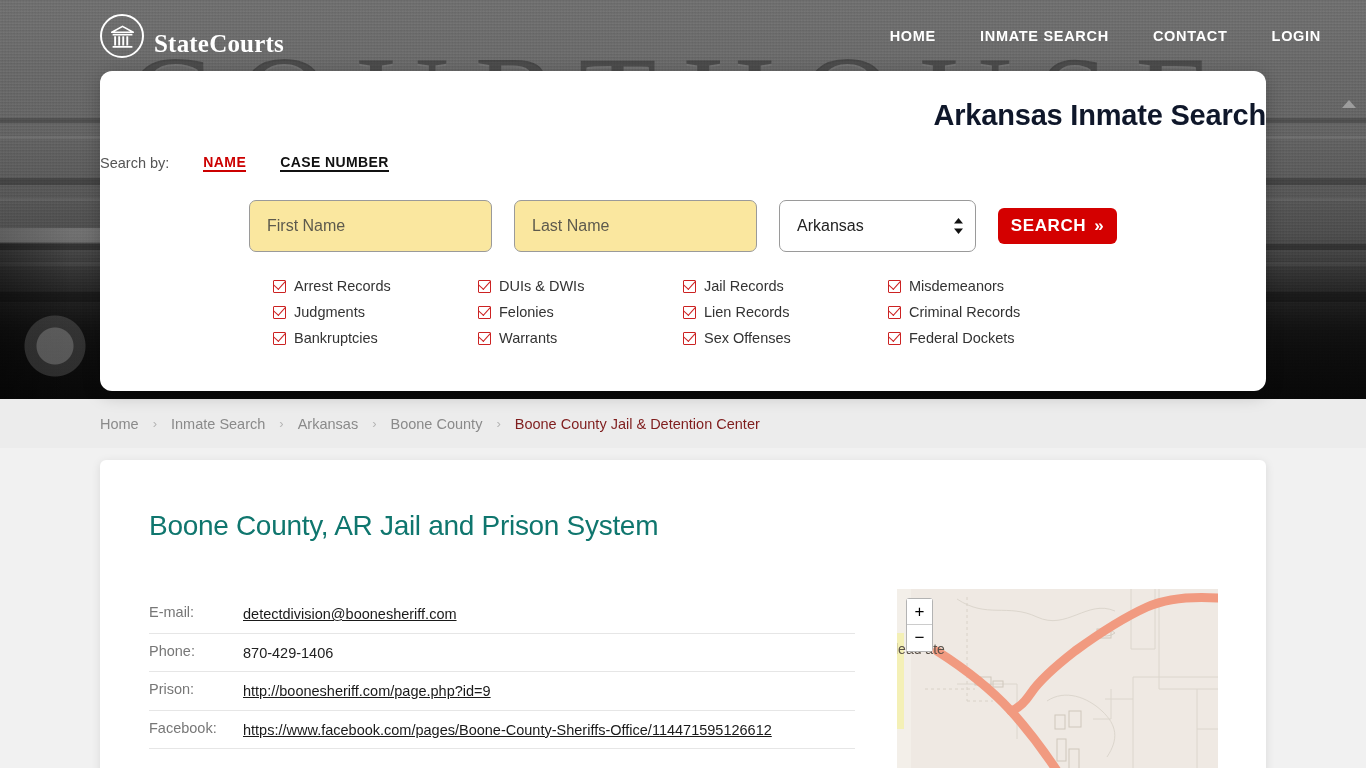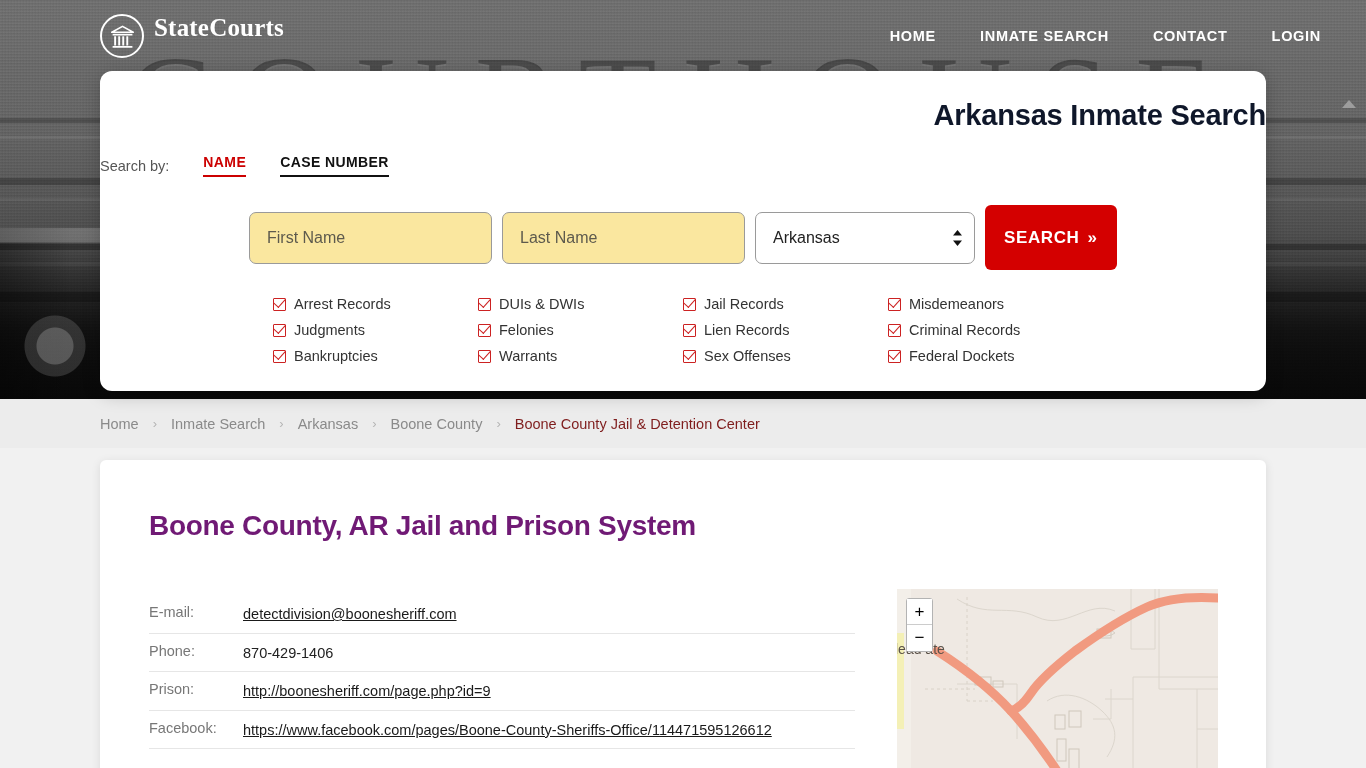--- a/index.html
+++ b/index.html
@@ -74,21 +74,21 @@
   }
 
   
   .topbar {
     position: absolute; top: 0; left: 0;
     width: 1366px; height: 72px;
     display: flex; align-items: center;
     padding: 0 45px 0 100px;
     z-index: 5;
   }
-  .brand { display:flex; align-items:flex-start; gap:10px; }
+  .brand { display:flex; align-items:flex-end; gap:10px; }
   .brand-mark {
     width: 44px; height: 44px; border-radius: 50%;
     border: 2.5px solid #fff;
     display:flex; align-items:center; justify-content:center;
   }
   .brand-name {
     font-family: "Liberation Serif", serif;
     font-size: 25px; font-weight: bold; color: #fff;
     letter-spacing: .2px;
   }
@@ -114,29 +114,29 @@
     font-size: 29px; font-weight: bold; color:#0f172a;
     padding-top: 28px; letter-spacing: -.2px;
   }
   .searchby {
     display:flex; align-items:center; 
     gap: 0px; margin-top: 22px;
   }
   .searchby-label { font-size: 14.5px; color:#555; margin-right: 34px; }
   .tab {
     font-size: 14px; font-weight: bold; letter-spacing:.4px;
-    padding-bottom: 5px; cursor:pointer; background:none; border:none;
+    cursor:pointer; background:none; border:none;
     font-family: inherit;
   }
   .tab.active { color:#cc0000; border-bottom: 2.5px solid #cc0000; }
   .tab.inactive { color:#111; border-bottom: 2.5px solid #111; margin-left: 34px; }
 
   .form-row {
     display:flex; align-items:center;
-    padding: 0 149px; margin-top: 28px; gap: 10px; justify-content: center;
+    padding: 0 149px; margin-top: 28px; gap: 22px; justify-content: center;
   }
   .field {
     height: 52px; border-radius: 7px;
     border: 1.5px solid #9a9a9a;
     background: #fae79f;
     font-size: 16px; color:#5d5a4d;
     padding: 0 17px;
     font-family: inherit;
     outline:none;
   }
@@ -148,21 +148,21 @@
     width:100%; height:52px; border-radius:7px;
     border:1.5px solid #9a9a9a; background:#fff;
     font-size:16px; color:#222; padding: 0 34px 0 17px;
     display:flex; align-items:center;
   }
   .select-arrows {
     position:absolute; right:12px; top:50%; transform:translateY(-50%);
     display:flex; flex-direction:column; gap:3px; line-height:0;
   }
   .btn-search {
-    width: 166px; height: 65px;
+    width: 166px; height: 36px;
     background:#d40000; border:none; border-radius:6px;
     color:#fff; font-size:17px; font-weight:bold; letter-spacing:.6px;
     display:flex; align-items:center; justify-content:center; gap:8px;
     cursor:pointer; font-family: inherit;
   }
 
   .checks {
     display:grid;
     grid-template-columns: repeat(4, 205px);
     justify-content: center;
@@ -196,21 +196,21 @@
   
   .content-card {
     position:absolute; top:460px; left:100px;
     width:1166px; height:320px;
     background:#fff;
     border-radius:6px 6px 0 0;
     box-shadow: 0 2px 10px rgba(0,0,0,.10);
     overflow:hidden;
   }
   .content-title {
-    font-size:28px; font-weight:bold; color:#701a75;
+    font-size:28px; font-weight:normal; color:#0f766e;
     padding: 50px 0 0 49px; letter-spacing:-.3px;
   }
   .info-table {
     position:absolute; left:49px; top:135px;
     width: 706px;
   }
   .info-row {
     display:flex; align-items:flex-start;
     border-bottom:1px solid #e6e6e6;
     padding: 9px 0 8px 0;

